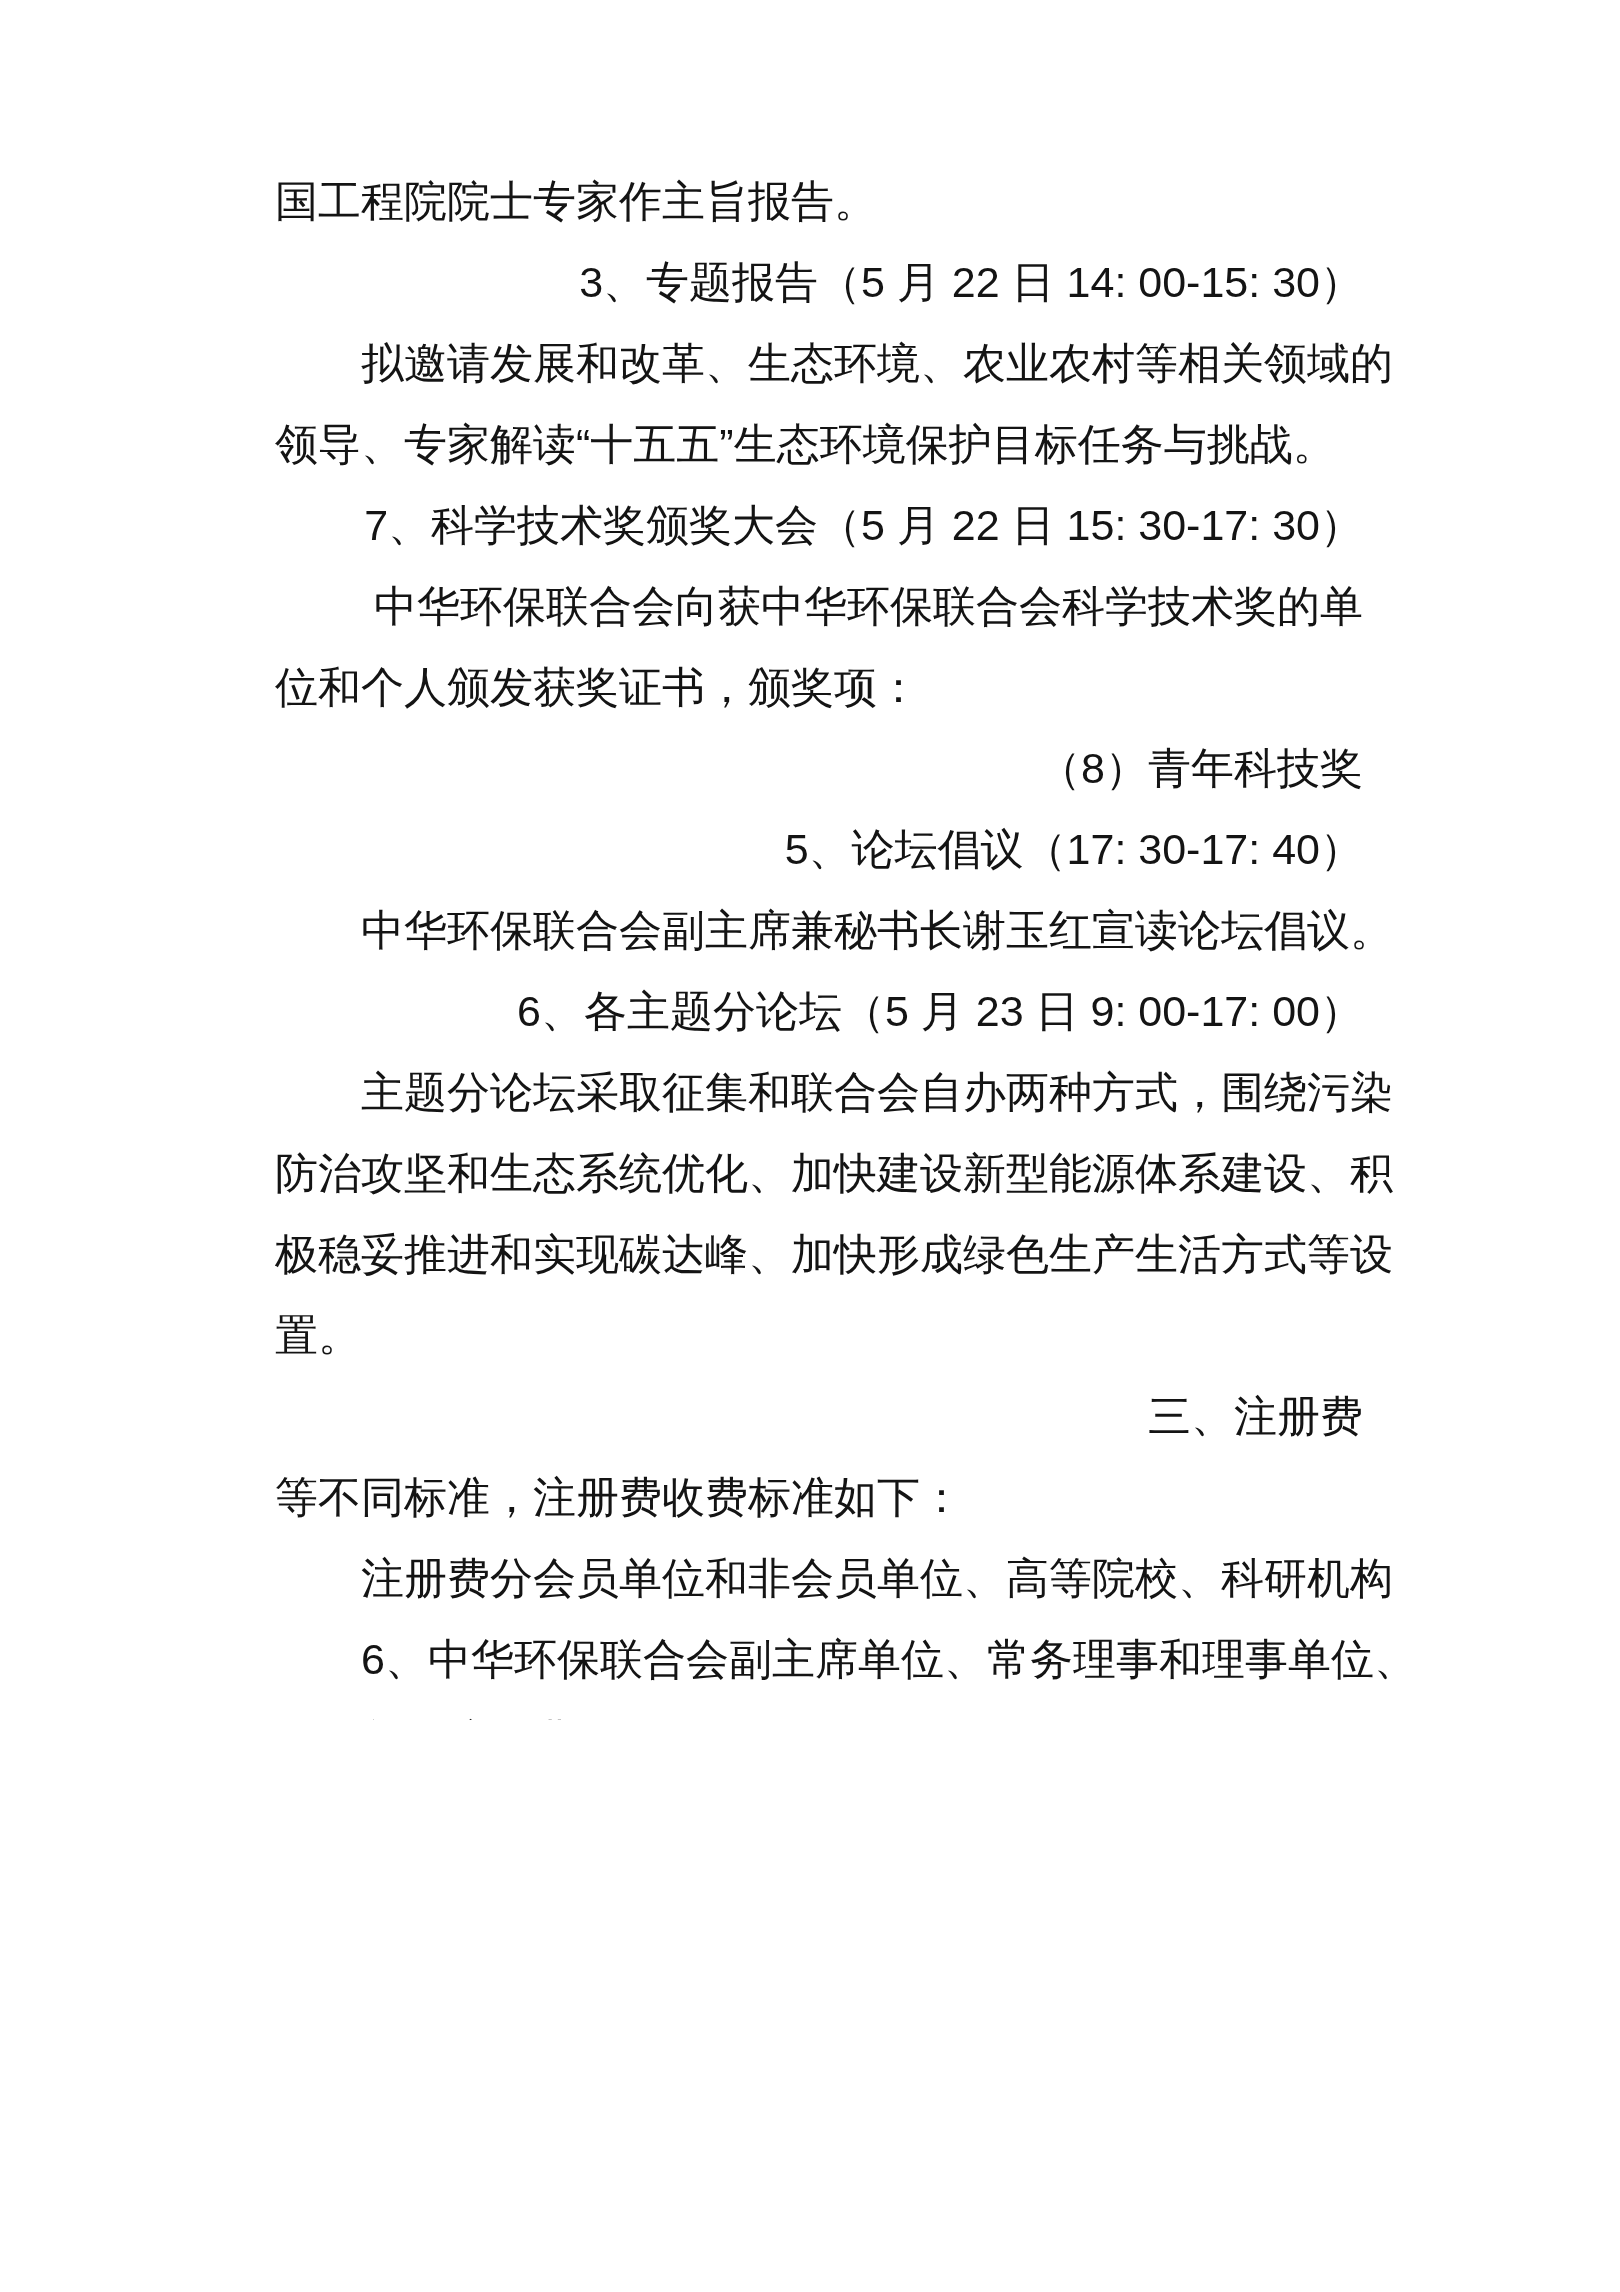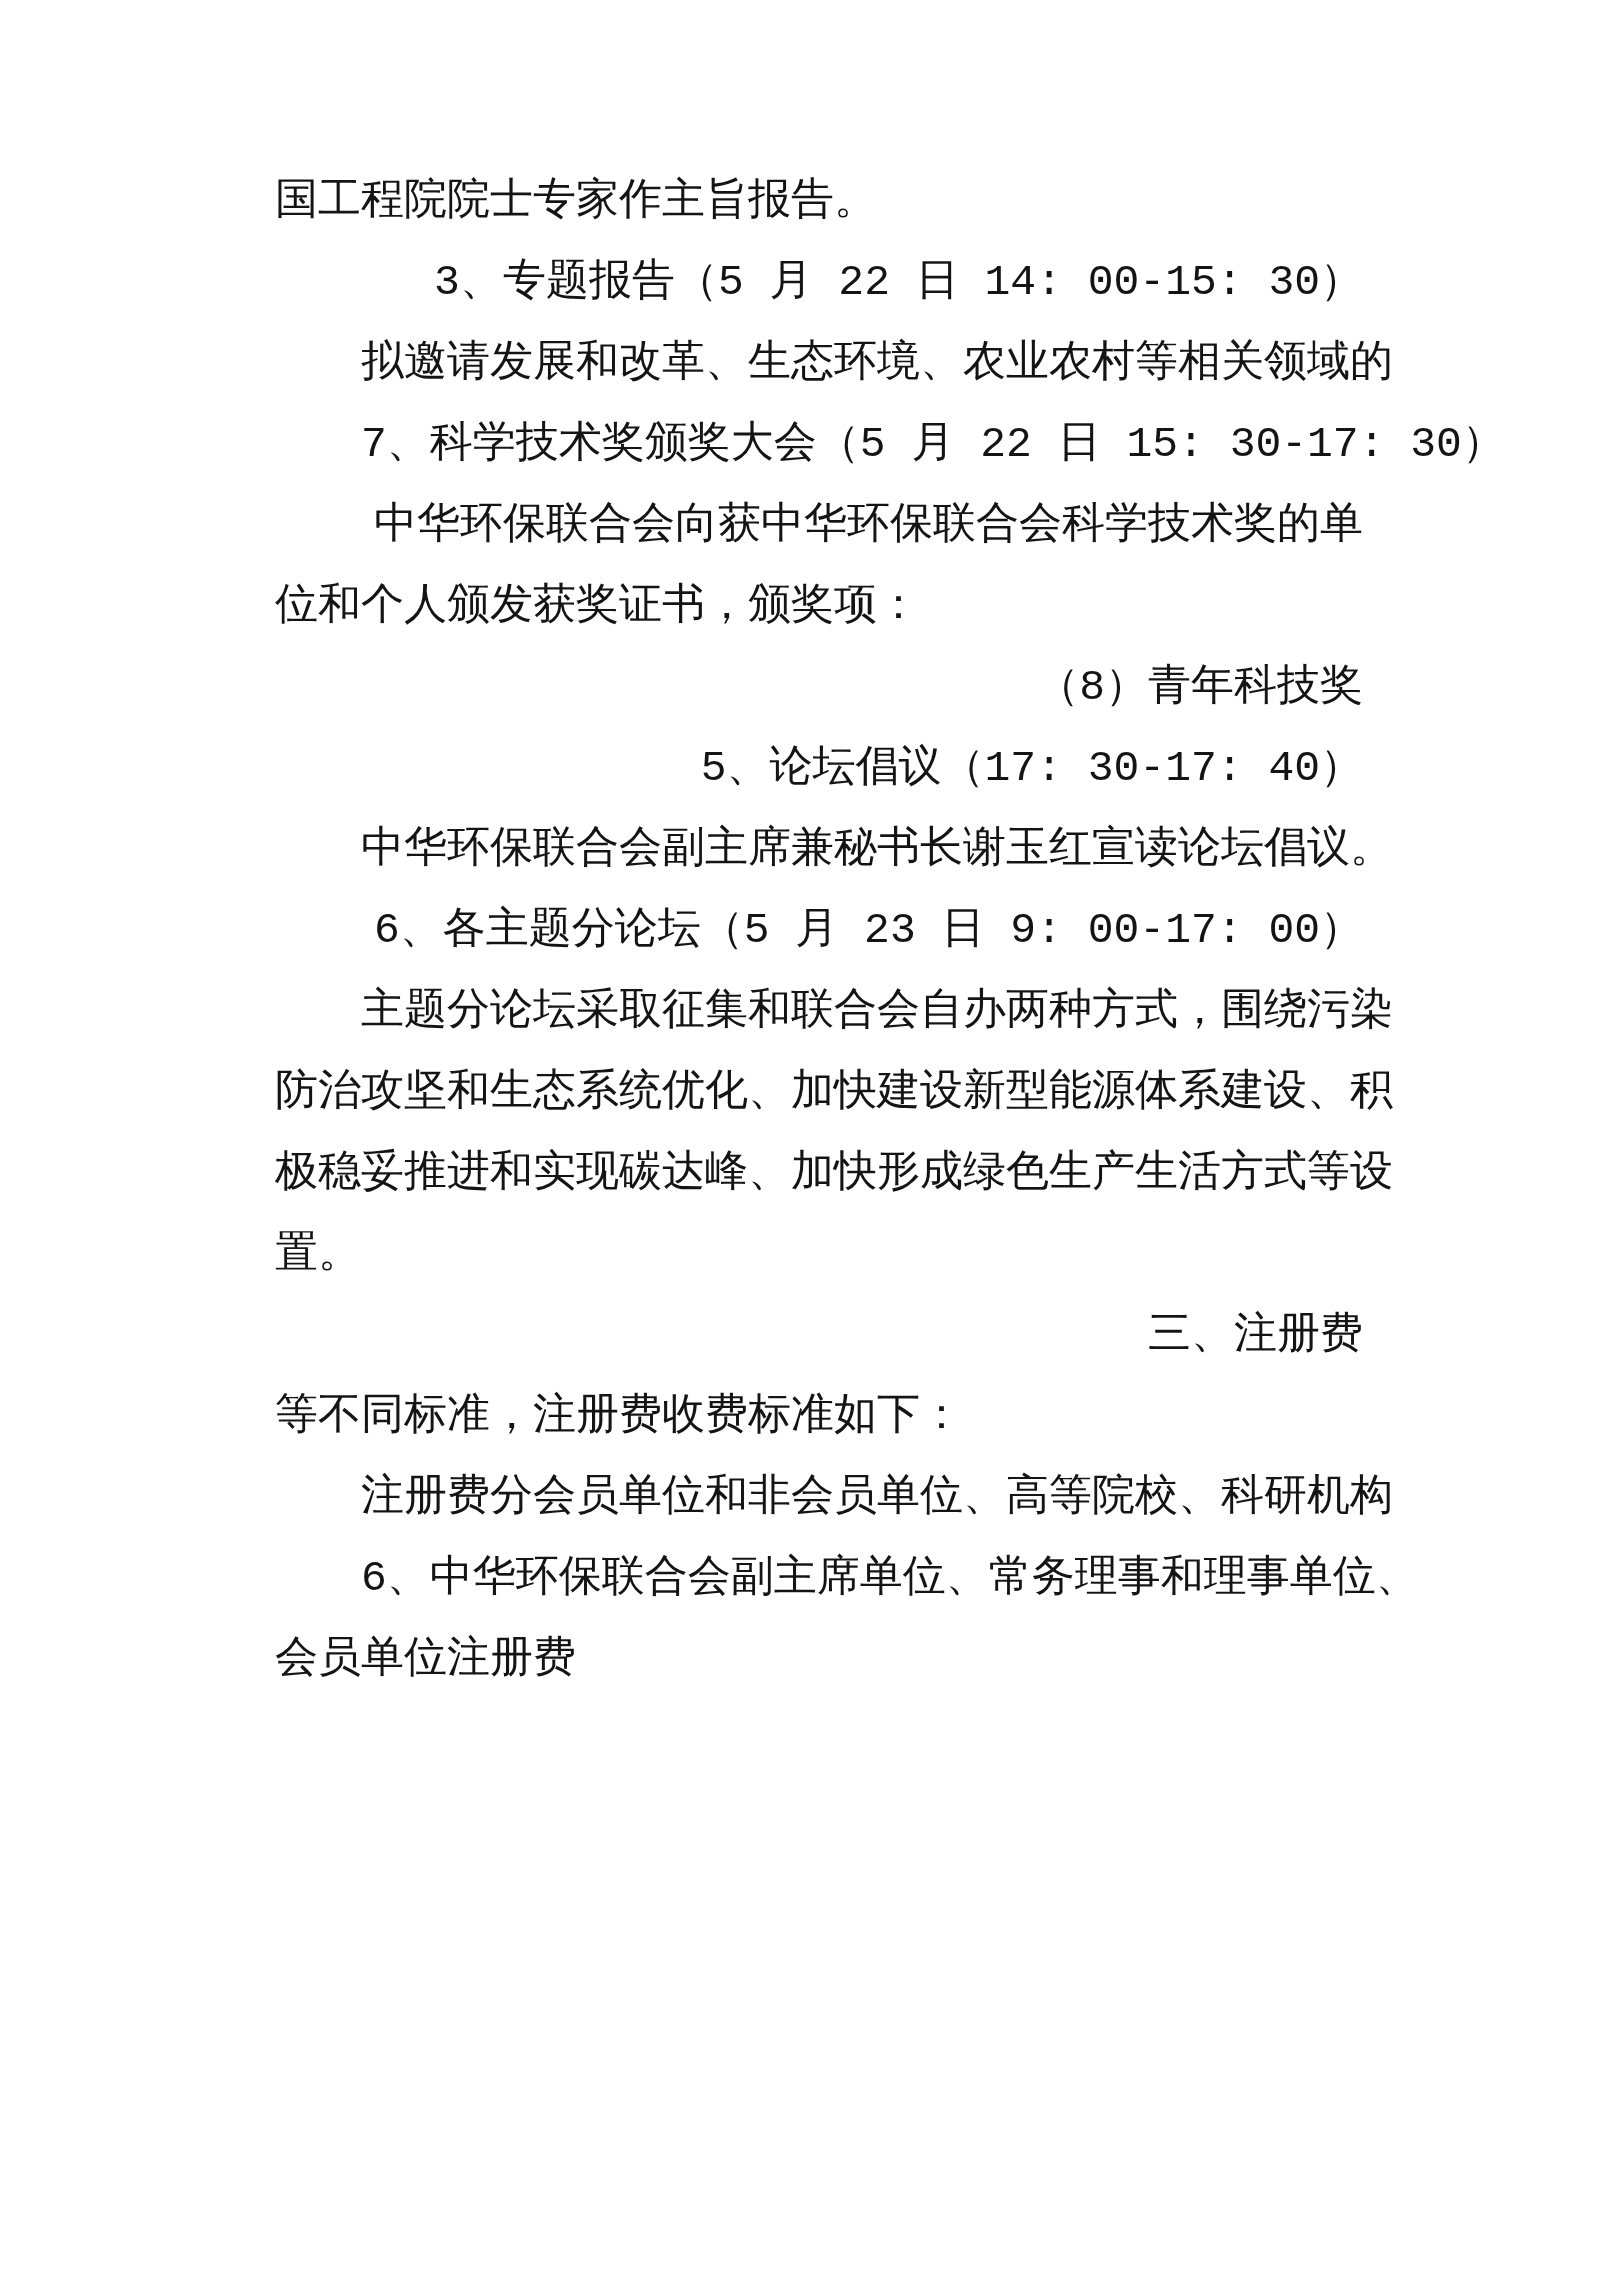--- a/index.html
+++ b/index.html
@@ -6,21 +6,21 @@
     margin: 0;
     padding: 0;
     background: #ffffff;
   }
   .page {
     position: relative;
     width: 1620px;
     height: 1720px;
     background: #ffffff;
     overflow: hidden;
-    font-family: Liberation Mono, monospace;
+    font-family: Liberation Sans, sans-serif;
     color: #141414;
   }
   .content {
     position: absolute;
     left: 275px;
     top: 161px;
     width: 1088px;
   }
   .line {
     height: 81px;
@@ -46,20 +46,21 @@
   }
 </style>
 </head>
 <body>
 
 <div class="page">
   <div class="content">
     <div class="line">国工程院院士专家作主旨报告。</div>
     <div class="line indent">3、专题报告（5 月 22 日 14: 00-15: 30）</div>
     <div class="line indent">拟邀请发展和改革、生态环境、农业农村等相关领域的</div>
+    <div class="line">领导、专家解读“十五五”生态环境保护目标任务与挑战。</div>
     <div class="line indent">7、科学技术奖颁奖大会（5 月 22 日 15: 30-17: 30）</div>
     <div class="line indent">中华环保联合会向获中华环保联合会科学技术奖的单</div>
     <div class="line">位和个人颁发获奖证书，颁奖项：</div>
     <div class="line indent">（8）青年科技奖</div>
     <div class="line indent">5、论坛倡议（17: 30-17: 40）</div>
     <div class="line indent">中华环保联合会副主席兼秘书长谢玉红宣读论坛倡议。</div>
     <div class="line indent">6、各主题分论坛（5 月 23 日 9: 00-17: 00）</div>
     <div class="line indent">主题分论坛采取征集和联合会自办两种方式，围绕污染</div>
     <div class="line">防治攻坚和生态系统优化、加快建设新型能源体系建设、积</div>
     <div class="line">极稳妥推进和实现碳达峰、加快形成绿色生产生活方式等设</div>

